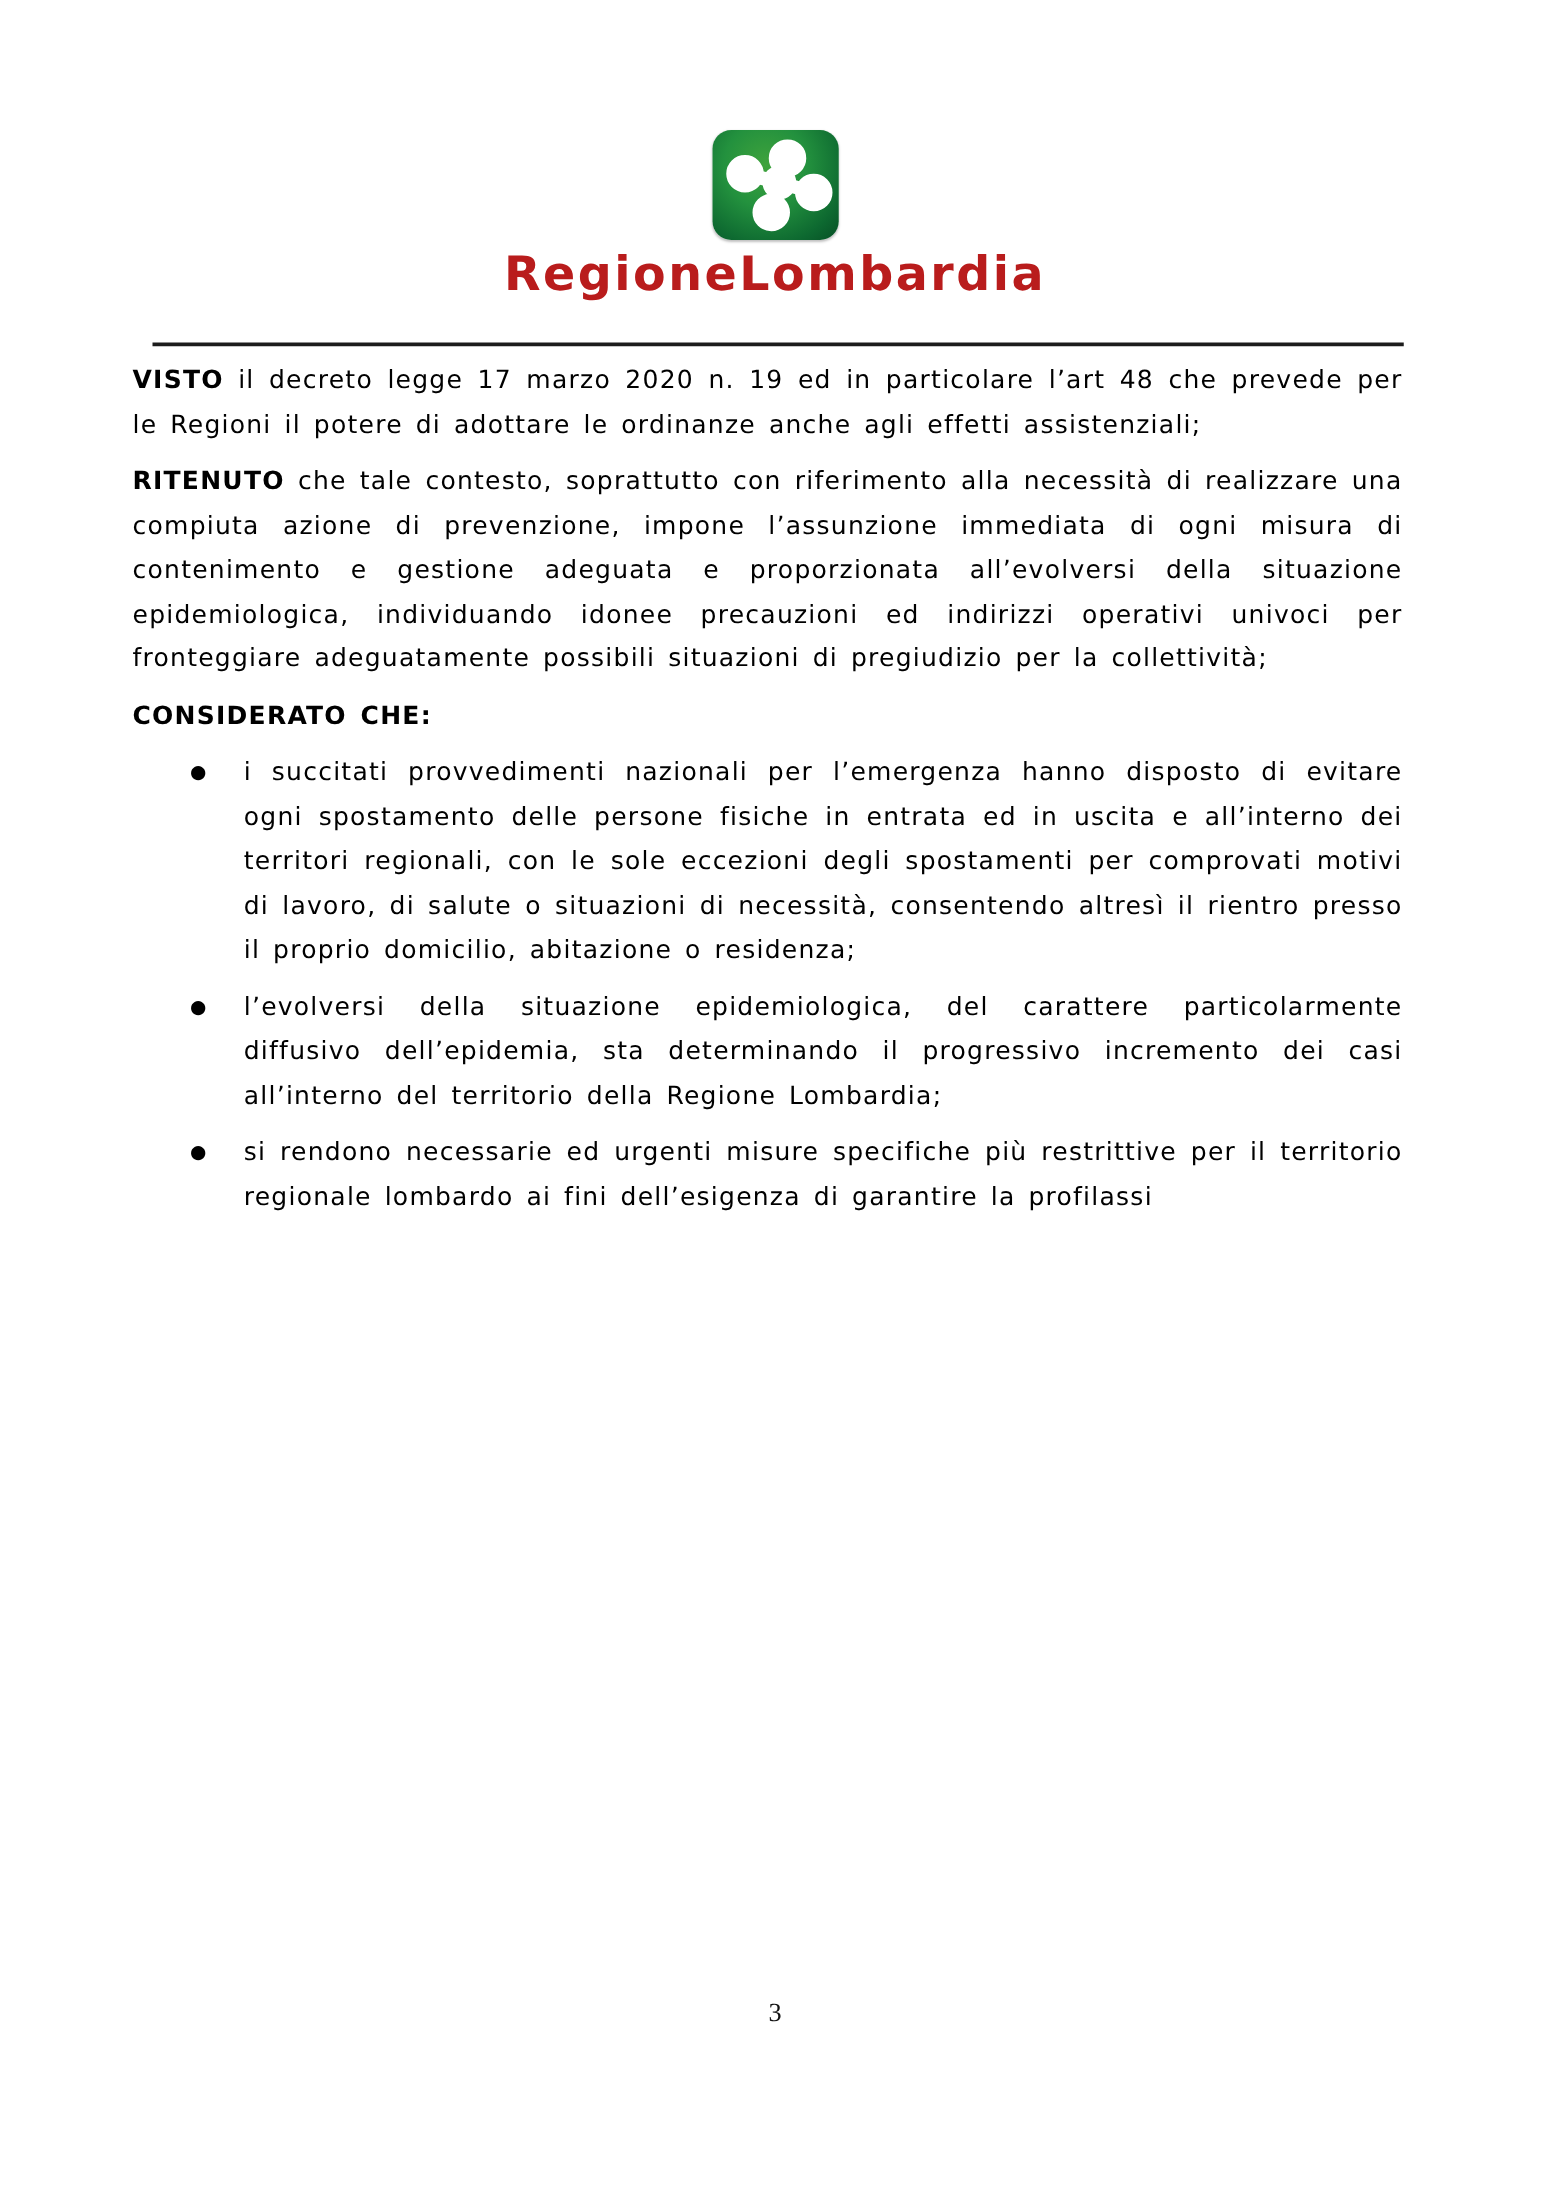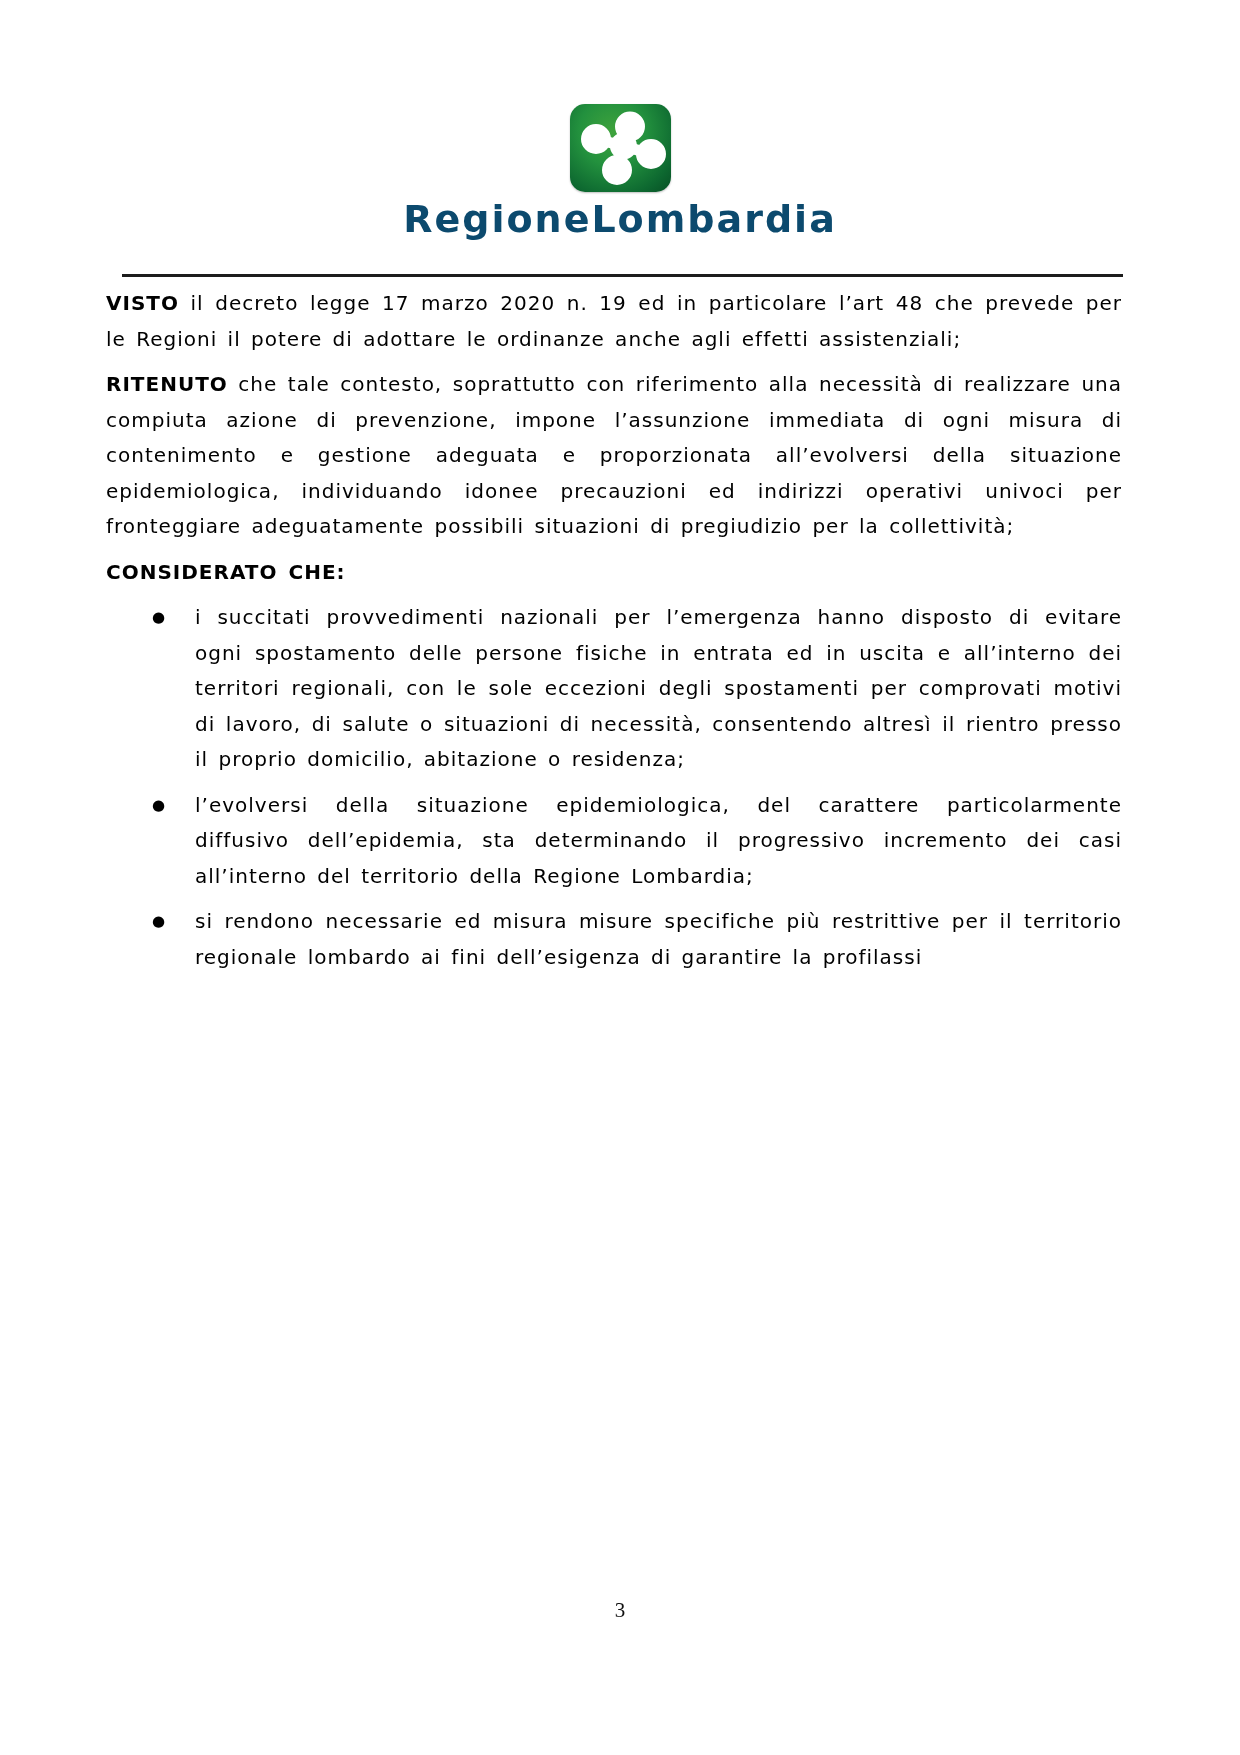--- a/index.html
+++ b/index.html
@@ -26,21 +26,21 @@
     justify-content: center;
   }
   .logo svg { display: block; width: 101px; height: 88px; }
   .brand {
     margin-top: 5px;
     text-align: center;
     font-size: 38px;
     font-weight: bold;
     letter-spacing: 2px;
     line-height: 44px;
-    color: #0c4a6e;
+    color: #b91c1c;
   }
   .rule {
     margin: 33px 0 0 122px;
     width: 1001px;
     height: 0;
     border-top: 3px solid #1c1c1c;
   }
   
   .body {
     margin: 9px 0 0 106px;
@@ -125,21 +125,21 @@
       <div class="bullet">
         <span class="marker">●</span>
         <span class="btext">i succitati provvedimenti nazionali per l’emergenza hanno disposto di evitare ogni spostamento delle persone fisiche in entrata ed in uscita e all’interno dei territori regionali, con le sole eccezioni degli spostamenti per comprovati motivi di lavoro, di salute o situazioni di necessità, consentendo altresì il rientro presso il proprio domicilio, abitazione o residenza;</span>
       </div>
       <div class="bullet">
         <span class="marker">●</span>
         <span class="btext">l’evolversi della situazione epidemiologica, del carattere particolarmente diffusivo dell’epidemia, sta determinando il progressivo incremento dei casi all’interno del territorio della Regione Lombardia;</span>
       </div>
       <div class="bullet">
         <span class="marker">●</span>
-        <span class="btext">si rendono necessarie ed misura misure specifiche più restrittive per il territorio regionale lombardo ai fini dell’esigenza di garantire la profilassi</span>
+        <span class="btext">si rendono necessarie ed urgenti misure specifiche più restrittive per il territorio regionale lombardo ai fini dell’esigenza di garantire la profilassi</span>
       </div>
     </div>
 
   </div>
 
   <div class="footer">
     <span>3</span>
   </div>
 
 </div>

